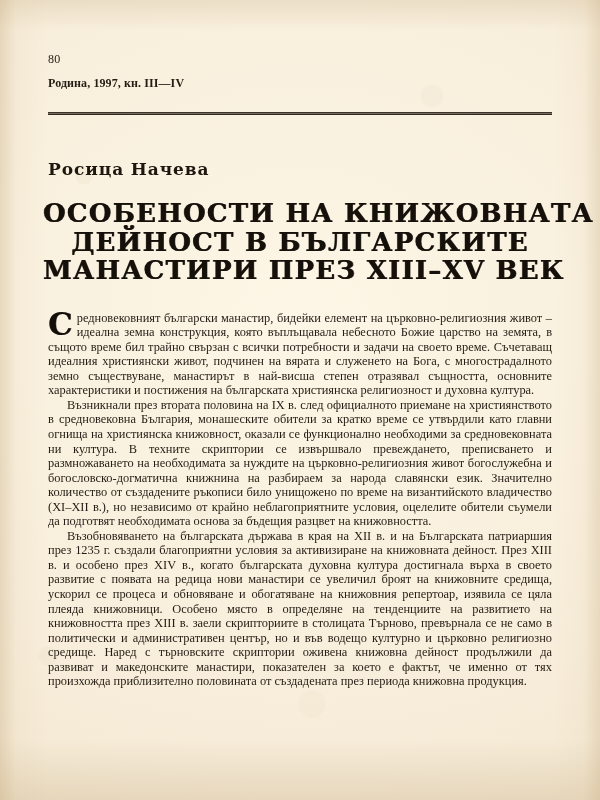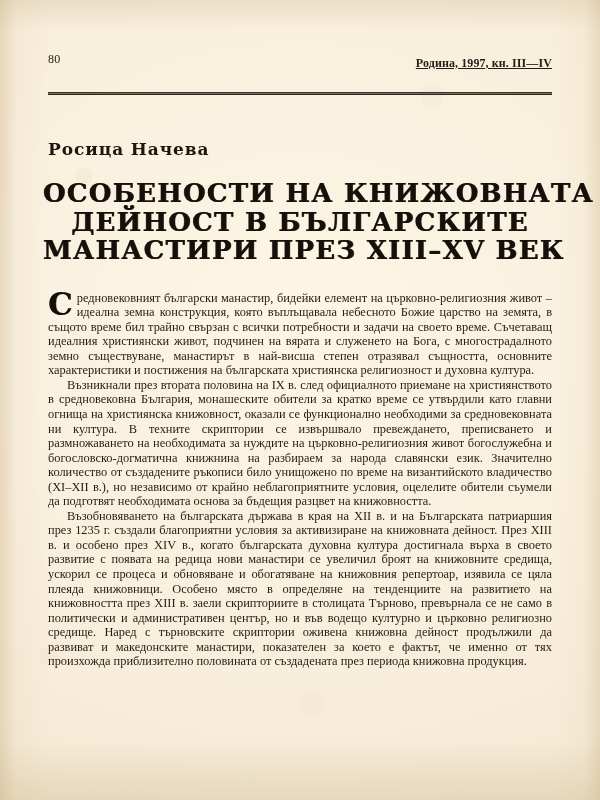--- a/index.html
+++ b/index.html
@@ -59,34 +59,33 @@
   #content {
     position: relative;
     z-index: 6;
     padding: 0 48px;
   }
 
   
   .running-head {
     position: relative;
     height: 30px;
-    padding-top: 56px;
+    padding-top: 76px;
     font-size: 11.5px;
     letter-spacing: .2px;
-    text-decoration: underline;
   }
   .folio {
     position: absolute;
     left: 0;
     top: 52px;
     font-size: 12px;
     color: #2a2118;
   }
   .journal-line {
-    text-align: right;
+    text-align: left;
     font-size: 12px;
     color: #251d14;
     font-weight: 600;
     letter-spacing: .1px;
   }
   .head-rule {
     margin: 6px 0 0 0;
     height: 3px;
     background: linear-gradient(to bottom, #2c241a 0 1px, #6b6053 1px 2px, #1e1810 2px 3px);
     opacity: .92;

